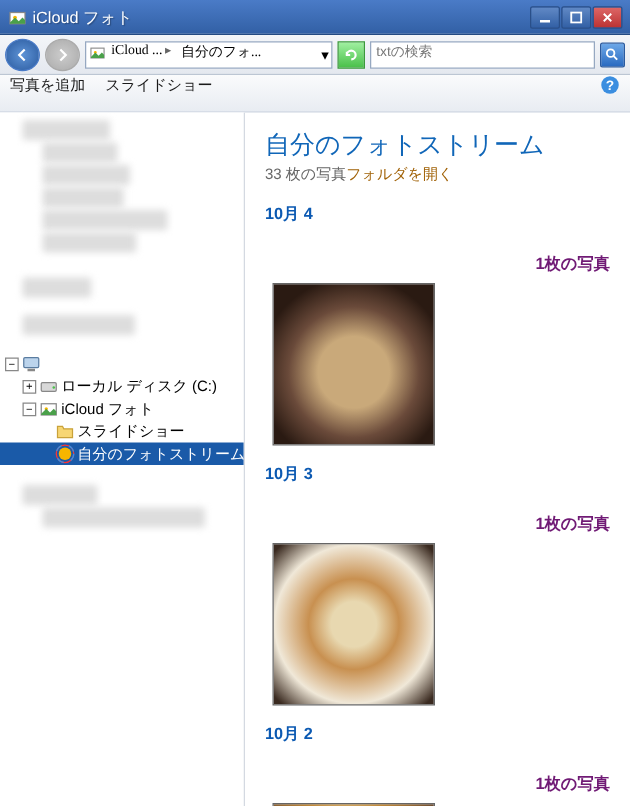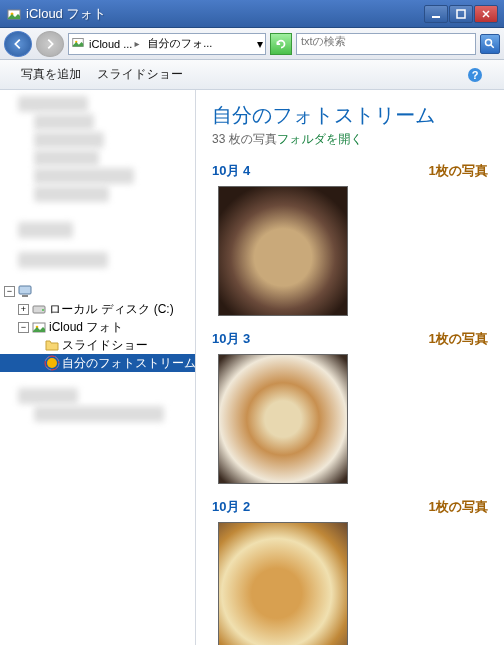--- a/index.html
+++ b/index.html
@@ -10,48 +10,48 @@
 .titlebar .title { flex: 1; font-size: 13px; text-shadow: 1px 1px 1px rgba(0,0,0,0.3); }
 .winbtns { display: flex; gap: 1px; }
 .winbtn { width: 24px; height: 18px; background: linear-gradient(#6189c5, #3260a5); border: 1px solid #2a4f88; border-radius: 2px; display: flex; align-items: center; justify-content: center; color: #fff; font-size: 10px; }
 .winbtn.close { background: linear-gradient(#d66, #b33); }
 
 .navbar { height: 32px; background: linear-gradient(#f4f6f9, #e4e8ef); border-bottom: 1px solid #bcc6d3; display: flex; align-items: center; padding: 2px 4px; gap: 4px; }
 .navbtn { width: 28px; height: 26px; border-radius: 50%; background: radial-gradient(#5e93d6, #2a5a9e); border: 1px solid #4a7bc7; display: flex; align-items: center; justify-content: center; }
 .navbtn.disabled { background: radial-gradient(#ccc, #aaa); border-color: #aaa; }
 .navbtn svg { width: 14px; height: 14px; fill: #fff; }
 .addrbar { flex: 1; height: 22px; background: #fff; border: 1px solid #96a8c1; display: flex; align-items: center; padding: 0 2px; }
-.addrbar .crumb { display: flex; align-items: center; gap: 2px; padding: 0 4px; height: 100%; font-size: 11px; }
+.addrbar .crumb { display: flex; align-items: flex-start; gap: 2px; padding: 0 4px; height: 100%; font-size: 11px; font-family: Liberation Serif, serif; }
 .addrbar .crumb .sep { font-size: 10px; color: #666; }
 .searchbar { width: 180px; height: 22px; background: #fff; border: 1px solid #96a8c1; display: flex; padding: 0 4px; font-size: 11px; color: #777; }
 .goBtn { width: 22px; height: 22px; background: linear-gradient(#a0f0a0, #4ac04a); border: 1px solid #3a9a3a; display: flex; align-items: center; justify-content: center; }
 .helpBtn { width: 16px; height: 16px; }
 
-.toolbar { height: 30px; background: linear-gradient(#fafbfc, #e8ecf2); border-bottom: 1px solid #ccd4df; display: flex; align-items: center; padding: 0 21px; gap: 16px; font-size: 12px; }
+.toolbar { height: 30px; background: linear-gradient(#fafbfc, #e8ecf2); border-bottom: 1px solid #ccd4df; display: flex; align-items: flex-start; padding: 0 8px; gap: 16px; font-size: 12px; }
 .toolbar .item { color: #1a1a1a; cursor: default; }
 .toolbar .spacer { flex: 1; }
 
 .body { display: flex; height: calc(645px - 28px - 32px - 30px); }
 .sidebar { width: 196px; border-right: 1px solid #d4d9e1; background: #fff; overflow: hidden; padding: 4px 0; }
 .tree { font-size: 12px; }
 .tree .row { display: flex; align-items: center; height: 18px; padding-left: 4px; white-space: nowrap; }
 .tree .row.sel { background: #1a5aa8; color: #fff; }
 .tree .exp { width: 11px; height: 11px; border: 1px solid #888; display: flex; align-items: center; justify-content: center; font-size: 9px; line-height: 1; margin-right: 2px; background: #fff; color: #000; }
 .tree .ic { width: 16px; height: 16px; margin-right: 2px; display: inline-flex; align-items: center; justify-content: center; }
 .blurblock { height: 16px; margin: 2px 0 2px 18px; background: #ddd; border-radius: 2px; filter: blur(3px); }
 
 .content { flex: 1; background: #fff; overflow: auto; padding: 12px 16px; }
 .content .hd { margin-bottom: 8px; }
 .content .hd h1 { font-size: 20px; font-weight: normal; color: #1066b8; }
 .content .hd .sub { display: flex; font-size: 12px; color: #666; margin-top: 2px; }
-.content .hd .sub a { color: #15803d; text-decoration: none; }
+.content .hd .sub a { color: #a16207; text-decoration: none; }
 .group { margin-top: 14px; font-weight: bold; }
 .group .ghd { display: flex; justify-content: space-between; font-size: 13px; margin-bottom: 6px; }
 .group .ghd .date { color: #0b59b2; }
-.group .ghd .cnt { color: #a16207; }
+.group .ghd .cnt { color: #701a75; margin-top: 40px; }
 .thumb { width: 130px; height: 130px; background: #888; border: 1px solid #666; display: block; margin-left: 6px; }
 
 
 .food1 { background: radial-gradient(circle at 50% 55%, #c9a97a 30%, #6a4a3a 55%, #2a1a12 80%); }
 .food2 { background: radial-gradient(circle at 50% 50%, #e8d8b0 20%, #c89050 40%, #f0e8d8 70%, #3a2a20 95%); }
 .food3 { background: radial-gradient(circle at 45% 55%, #d8a050 25%, #f0e0b0 55%, #c08838 75%, #6b4a30 100%); }
 </style>
 </head>
 <body>
 

